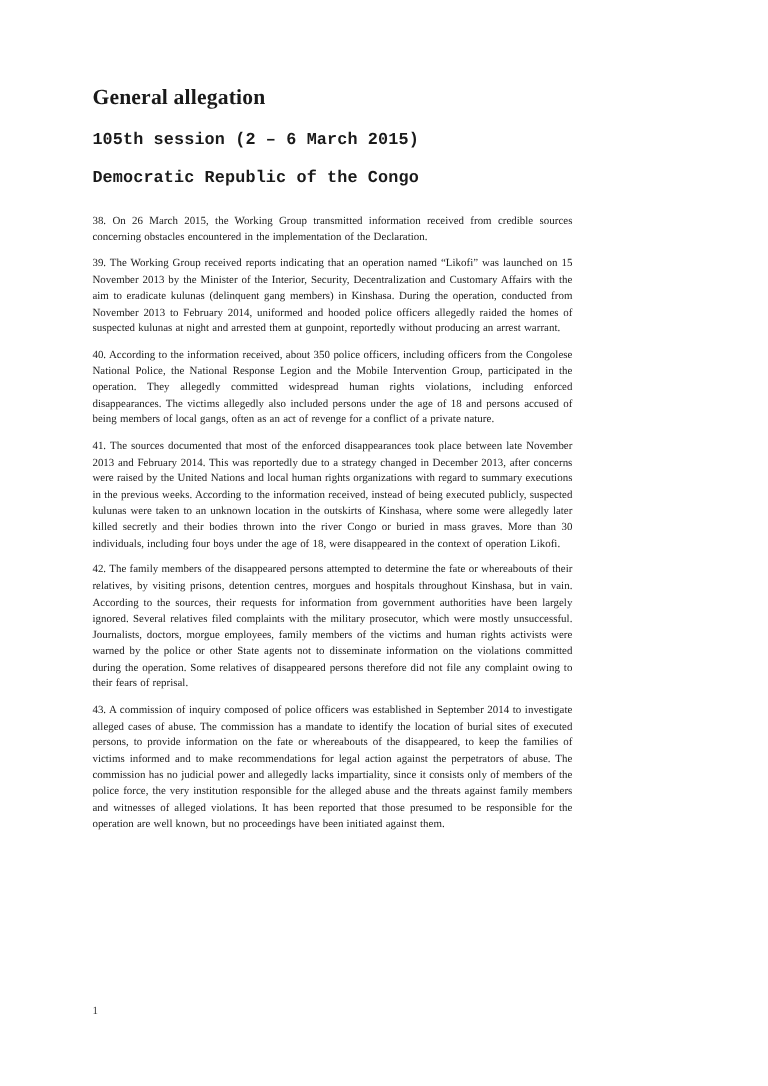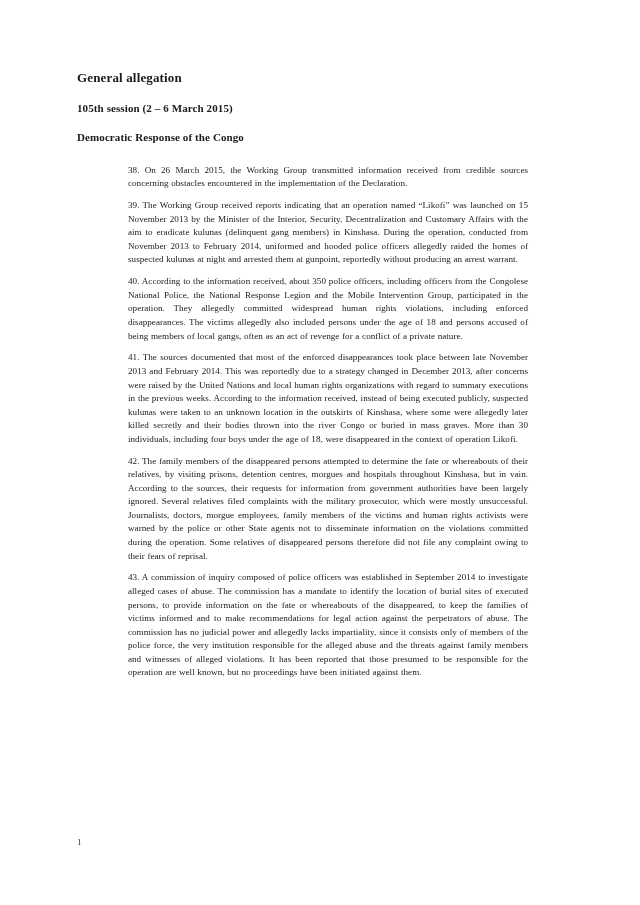--- a/index.html
+++ b/index.html
@@ -21,38 +21,38 @@
   .doc-body {
     position: absolute;
     left: 0;
     top: 0;
     width: 640px;
     height: 905px;
     box-sizing: border-box;
     padding: 70px 112px 0 77px;
   }
   .heading-main {
-    font-size: 13px;
+    font-size: 18px;
     font-weight: bold;
     line-height: 1.25;
     letter-spacing: 0.15px;
     margin: 0 0 16px 0;
   }
   .heading-sub {
-    font-size: 11px;
+    font-size: 14px;
     font-weight: bold;
     line-height: 1.25;
     letter-spacing: 0.1px;
     margin: 0 0 15px 0;
+    font-family: Liberation Mono, monospace;
   }
   .heading-sub.last {
     margin-bottom: 19px;
   }
   .paragraphs {
-    margin-left: 51px;
     width: 400px;
   }
   .para {
     font-size: 9.1px;
     line-height: 13.55px;
     text-align: justify;
     text-justify: inter-word;
     margin: 0 0 8.4px 0;
     letter-spacing: 0.02px;
     word-spacing: 0.35px;
@@ -73,21 +73,21 @@
 </head>
 <body>
 
 <div class="page">
   <div class="doc-body">
 
     <h1 class="heading-main">General allegation</h1>
 
     <h2 class="heading-sub">105th session (2 – 6 March 2015)</h2>
 
-    <h2 class="heading-sub last">Democratic Response of the Congo</h2>
+    <h2 class="heading-sub last">Democratic Republic of the Congo</h2>
 
     <div class="paragraphs">
       <p class="para">38. On 26 March 2015, the Working Group transmitted information received from credible sources concerning obstacles encountered in the implementation of the Declaration.</p>
       <p class="para">39. The Working Group received reports indicating that an operation named “Likofi” was launched on 15 November 2013 by the Minister of the Interior, Security, Decentralization and Customary Affairs with the aim to eradicate kulunas (delinquent gang members) in Kinshasa. During the operation, conducted from November 2013 to February 2014, uniformed and hooded police officers allegedly raided the homes of suspected kulunas at night and arrested them at gunpoint, reportedly without producing an arrest warrant.</p>
       <p class="para">40. According to the information received, about 350 police officers, including officers from the Congolese National Police, the National Response Legion and the Mobile Intervention Group, participated in the operation. They allegedly committed widespread human rights violations, including enforced disappearances. The victims allegedly also included persons under the age of 18 and persons accused of being members of local gangs, often as an act of revenge for a conflict of a private nature.</p>
       <p class="para">41. The sources documented that most of the enforced disappearances took place between late November 2013 and February 2014. This was reportedly due to a strategy changed in December 2013, after concerns were raised by the United Nations and local human rights organizations with regard to summary executions in the previous weeks. According to the information received, instead of being executed publicly, suspected kulunas were taken to an unknown location in the outskirts of Kinshasa, where some were allegedly later killed secretly and their bodies thrown into the river Congo or buried in mass graves. More than 30 individuals, including four boys under the age of 18, were disappeared in the context of operation Likofi.</p>
       <p class="para">42. The family members of the disappeared persons attempted to determine the fate or whereabouts of their relatives, by visiting prisons, detention centres, morgues and hospitals throughout Kinshasa, but in vain. According to the sources, their requests for information from government authorities have been largely ignored. Several relatives filed complaints with the military prosecutor, which were mostly unsuccessful. Journalists, doctors, morgue employees, family members of the victims and human rights activists were warned by the police or other State agents not to disseminate information on the violations committed during the operation. Some relatives of disappeared persons therefore did not file any complaint owing to their fears of reprisal.</p>
       <p class="para">43. A commission of inquiry composed of police officers was established in September 2014 to investigate alleged cases of abuse. The commission has a mandate to identify the location of burial sites of executed persons, to provide information on the fate or whereabouts of the disappeared, to keep the families of victims informed and to make recommendations for legal action against the perpetrators of abuse. The commission has no judicial power and allegedly lacks impartiality, since it consists only of members of the police force, the very institution responsible for the alleged abuse and the threats against family members and witnesses of alleged violations. It has been reported that those presumed to be responsible for the operation are well known, but no proceedings have been initiated against them.</p>
     </div>
 

